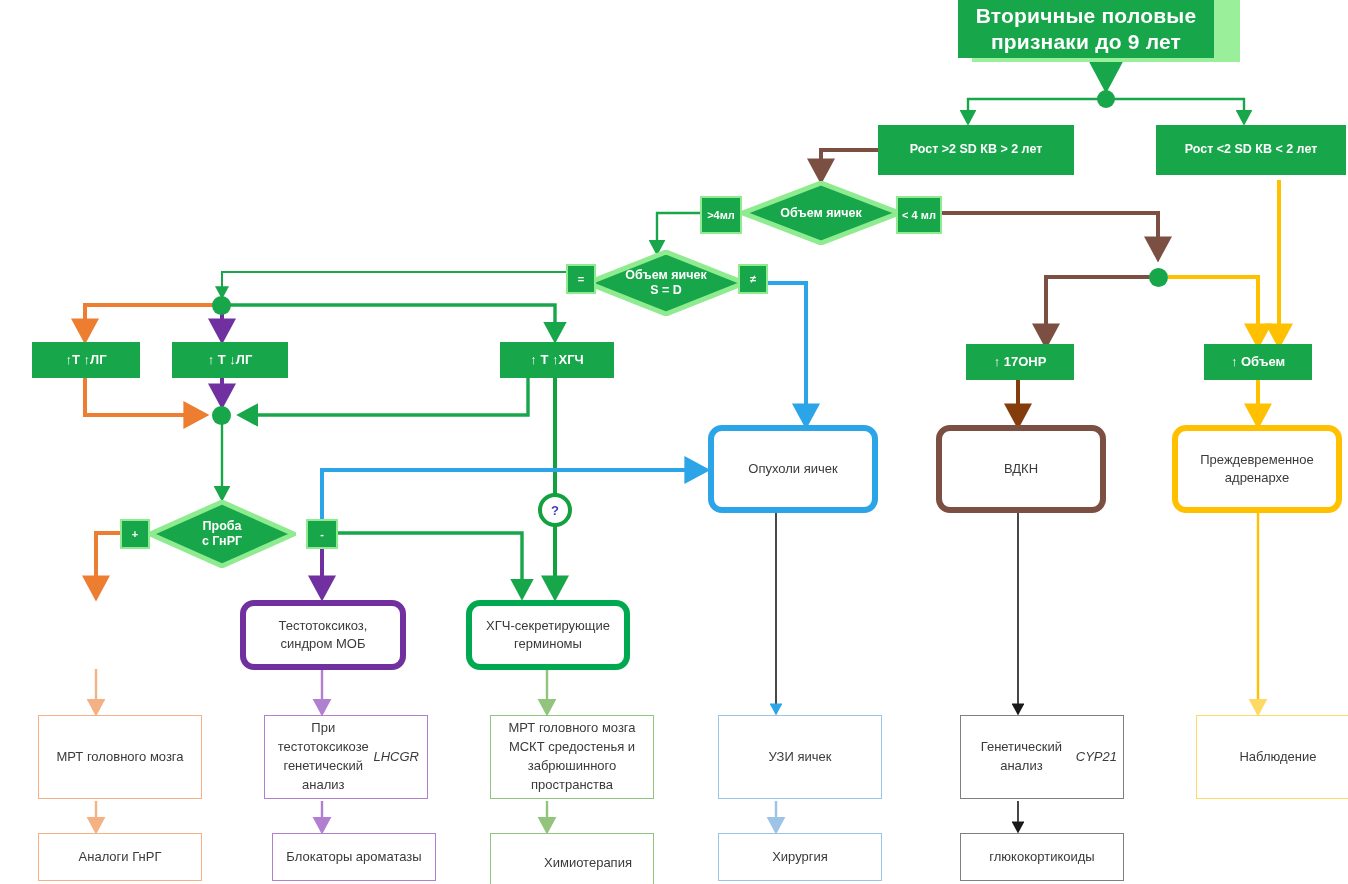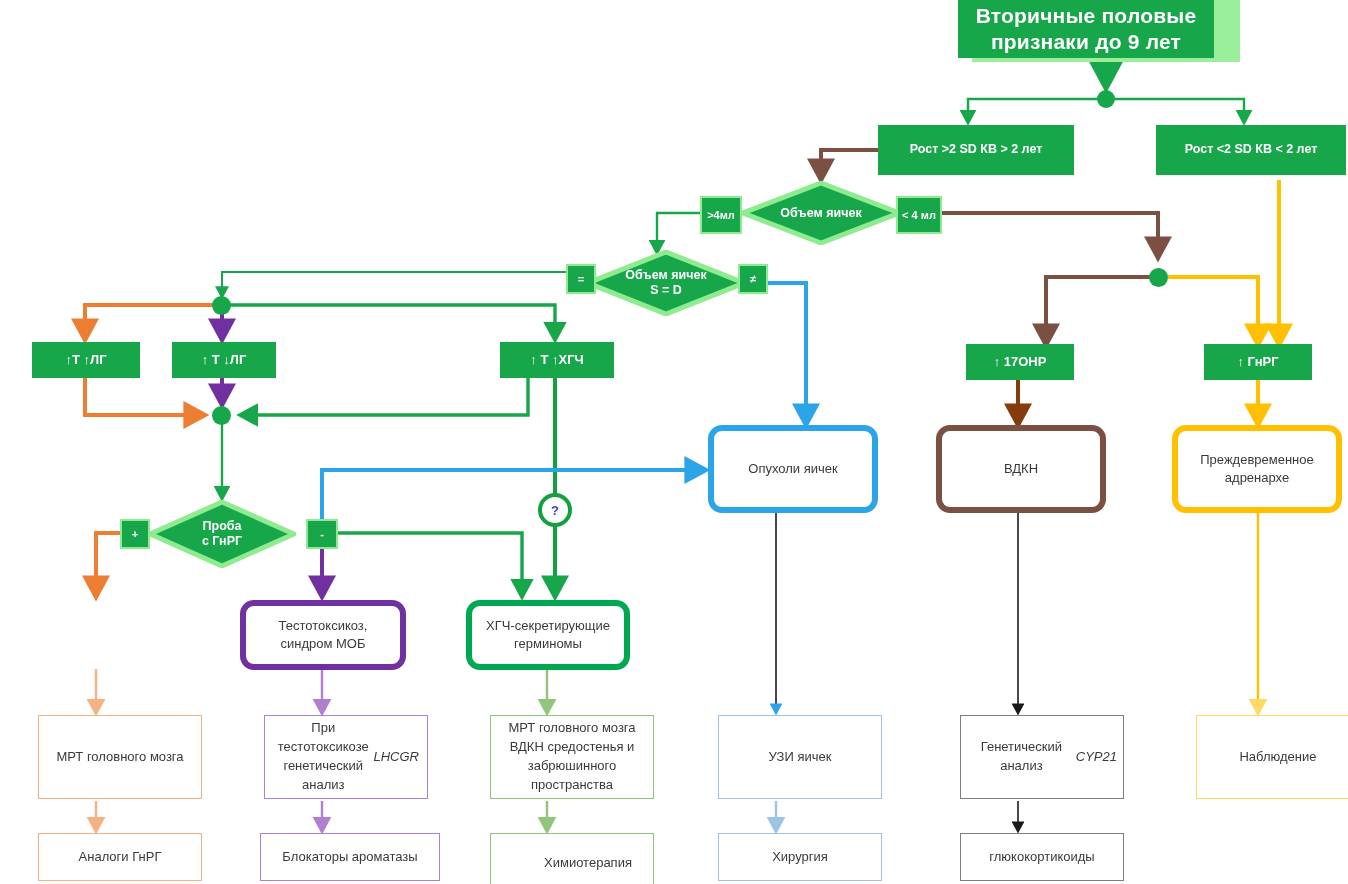--- a/index.html
+++ b/index.html
@@ -275,24 +275,24 @@
       <span>S = D</span>
     </div>
   </div>
   <div class="marker" style="left:566px;top:264px;width:30px;height:30px;">=</div>
   <div class="marker" style="left:738px;top:264px;width:30px;height:30px;">≠</div>
 
   <div class="dot" style="left:212px;top:296px;width:19px;height:19px;"></div>
   <div class="dot" style="left:212px;top:406px;width:19px;height:19px;"></div>
 
   <div class="node gbox tiny" style="left:32px;top:342px;width:108px;height:36px;">↑Т  ↑ЛГ</div>
-  <div class="node gbox tiny" style="left:172px;top:342px;width:104px;height:36px;">↑ Т ↓ЛГ</div>
+  <div class="node gbox tiny" style="left:172px;top:342px;width:116px;height:36px;">↑ Т ↓ЛГ</div>
   <div class="node gbox tiny" style="left:500px;top:342px;width:114px;height:36px;">↑ Т ↑ХГЧ</div>
   <div class="node gbox tiny" style="left:966px;top:344px;width:108px;height:36px;">↑ 17OHP</div>
-  <div class="node gbox tiny" style="left:1204px;top:344px;width:108px;height:36px;">↑ ГнРГ</div>
+  <div class="node gbox tiny" style="left:1204px;top:344px;width:108px;height:36px;">↑ Объем</div>
 
   <div class="dot" style="left:1149px;top:268px;width:19px;height:19px;"></div>
 
   <div class="diamond" style="left:148px;top:500px;width:148px;height:68px;">
     <svg width="148" height="68" viewBox="0 0 148 68">
       <polygon points="74,2 146,34 74,66 2,34" fill="#17A64A" stroke="#8FEB8F" stroke-width="5"></polygon>
     </svg>
     <div class="dlabel">
       <span>Проба</span>
       <span>с ГнРГ</span>
@@ -314,23 +314,23 @@
 
   <div class="node dx" style="left:1172px;top:425px;width:170px;height:88px;border-color:#FFC000;padding:0 8px;">Преждевременное адренархе</div>
 
   <div class="node act" style="left:14px;top:715px;width:164px;height:84px;border-color:#F4B183;padding:4px 8px;">МРТ головного мозга</div>
   <div class="node act" style="left:14px;top:833px;width:164px;height:48px;border-color:#F4B183;">Аналоги ГнРГ</div>
 
   <div class="node act" style="left:240px;top:715px;width:164px;height:84px;border-color:#B07FD0;padding:0 8px;">
       <span>При тестотоксикозе генетический анализ </span>
       <em class="ital">LHCGR</em>
     </div>
-  <div class="node act" style="left:236px;top:833px;width:180px;height:48px;border-color:#B07FD0;">Блокаторы ароматазы</div>
-
-  <div class="node act" style="left:466px;top:715px;width:164px;height:84px;border-color:#93C47D;padding:0 6px;">МРТ головного мозга ВДКН средостенья и забрюшинного пространства</div>
+  <div class="node act" style="left:248px;top:833px;width:164px;height:48px;border-color:#B07FD0;">Блокаторы ароматазы</div>
+
+  <div class="node act" style="left:466px;top:715px;width:164px;height:84px;border-color:#93C47D;padding:0 6px;">МРТ головного мозга МСКТ средостенья и забрюшинного пространства</div>
   <div class="node act" style="left:466px;top:833px;width:164px;height:60px;border-color:#93C47D;padding-left:32px;">Химиотерапия</div>
 
   <div class="node act" style="left:694px;top:715px;width:164px;height:84px;border-color:#9DC3E6;">УЗИ яичек</div>
   <div class="node act" style="left:694px;top:833px;width:164px;height:48px;border-color:#9DC3E6;">Хирургия</div>
 
   <div class="node act" style="left:936px;top:715px;width:164px;height:84px;border-color:#7F7F7F;padding:0 6px;">
       <span>Генетический анализ </span>
       <em class="ital">CYP21</em>
     </div>
   <div class="node act" style="left:936px;top:833px;width:164px;height:48px;border-color:#7F7F7F;">глюкокортикоиды</div>

